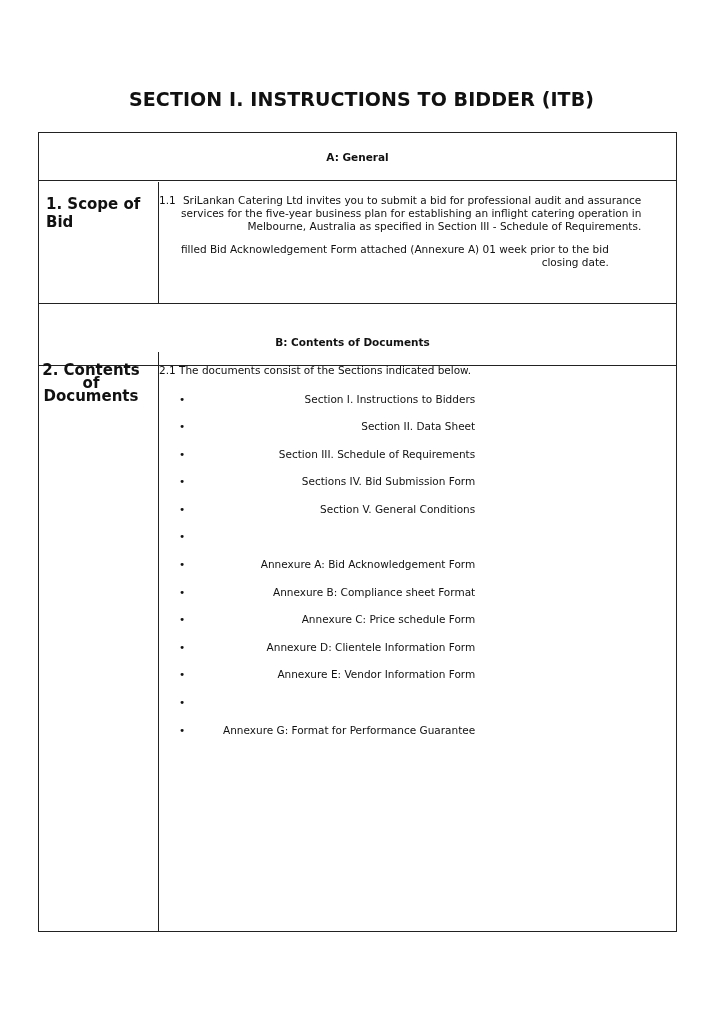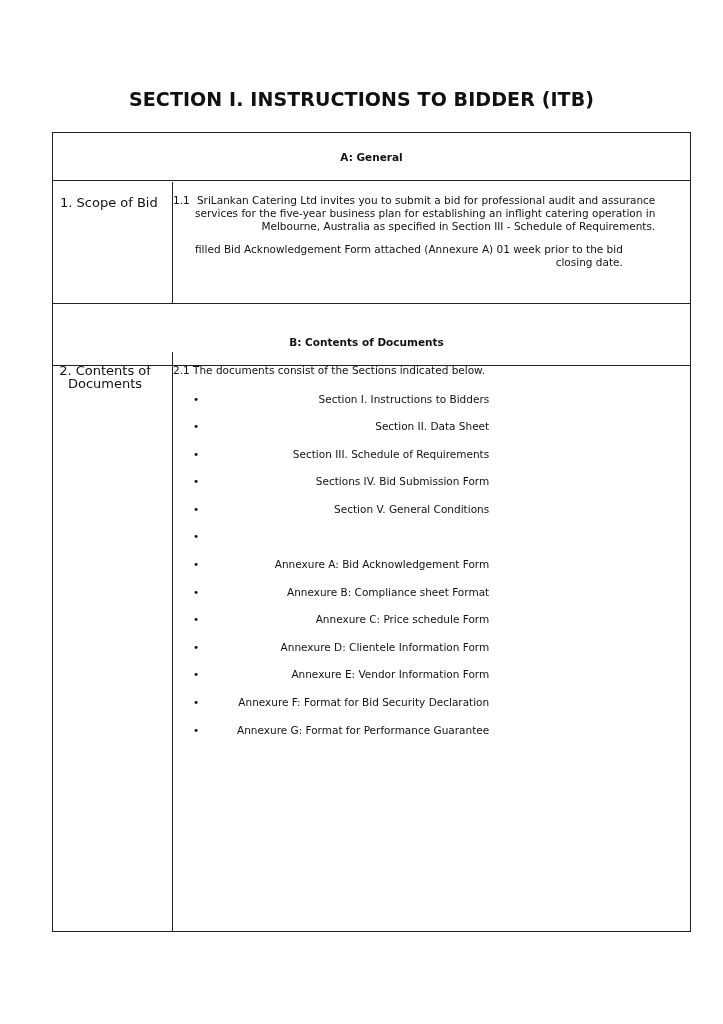--- a/index.html
+++ b/index.html
@@ -6,32 +6,32 @@
     body {
       width: 723px; height: 1024px; position: relative; overflow: hidden;
       font-family: "DejaVu Sans", sans-serif; color: #111;
     }
     .title {
       position: absolute; left: 0; width: 723px; top: 88px;
       text-align: center; font-weight: bold; font-size: 19px; letter-spacing: 0.1px;
     }
     .tbl {
       position: absolute; left: 38px; top: 132px; width: 639px; height: 800px;
-      border: 1.5px solid #222; box-sizing: border-box; margin-left: 14px;
+      border: 1.5px solid #222; box-sizing: border-box;
     }
     .hrow {
       position: absolute; left: 0; right: 0; border-bottom: 1.5px solid #222;
       text-align: center; font-weight: bold; font-size: 10.5px;
     }
     .hrow span { position: absolute; left: 0; right: 0; top: 50%; transform: translateY(-50%); }
     .row { position: absolute; left: 0; right: 0; }
     .row.bordered { border-bottom: 1.5px solid #222; }
     .lcell {
       position: absolute; left: 0; top: 0; bottom: 0; width: 119px;
-      border-right: 1.2px solid #222; font-size: 13px;
+      border-right: 1.2px solid #222; font-size: 15px; font-weight: bold;
     }
     .rcell { position: absolute; left: 120px; right: 0; top: 0; bottom: 0; font-size: 10.5px; line-height: 13px; text-align: right; }
     .para { position: absolute; }
     ul.docs { list-style: none; margin: 0; padding: 0; position: absolute; left: 20px; top: 41px; }
     ul.docs li { height: 27.6px; font-size: 10.5px; position: relative; padding-left: 44px; line-height: 13px; }
     ul.docs li .bullet { position: absolute; left: 0; top: 0; }
   </style>
 </head>
 <body>
 
@@ -79,19 +79,19 @@
         <li><span class="bullet">•</span><span>Section II. Data Sheet</span></li>
         <li><span class="bullet">•</span><span>Section III. Schedule of Requirements</span></li>
         <li><span class="bullet">•</span><span>Sections IV. Bid Submission Form</span></li>
         <li><span class="bullet">•</span><span>Section V. General Conditions</span></li>
         <li><span class="bullet">•</span></li>
         <li><span class="bullet">•</span><span>Annexure A: Bid Acknowledgement Form</span></li>
         <li><span class="bullet">•</span><span>Annexure B: Compliance sheet Format</span></li>
         <li><span class="bullet">•</span><span>Annexure C: Price schedule Form</span></li>
         <li><span class="bullet">•</span><span>Annexure D: Clientele Information Form</span></li>
         <li><span class="bullet">•</span><span>Annexure E: Vendor Information Form</span></li>
-        <li><span class="bullet">•</span><span>Annexure F: Format for Bid Security Declaration</span></li>
+        <li><span class="bullet">•</span></li>
         <li><span class="bullet">•</span><span>Annexure G: Format for Performance Guarantee</span></li>
       </ul>
     </div>
   </div>
 
 </div>
 
 </body></html>

